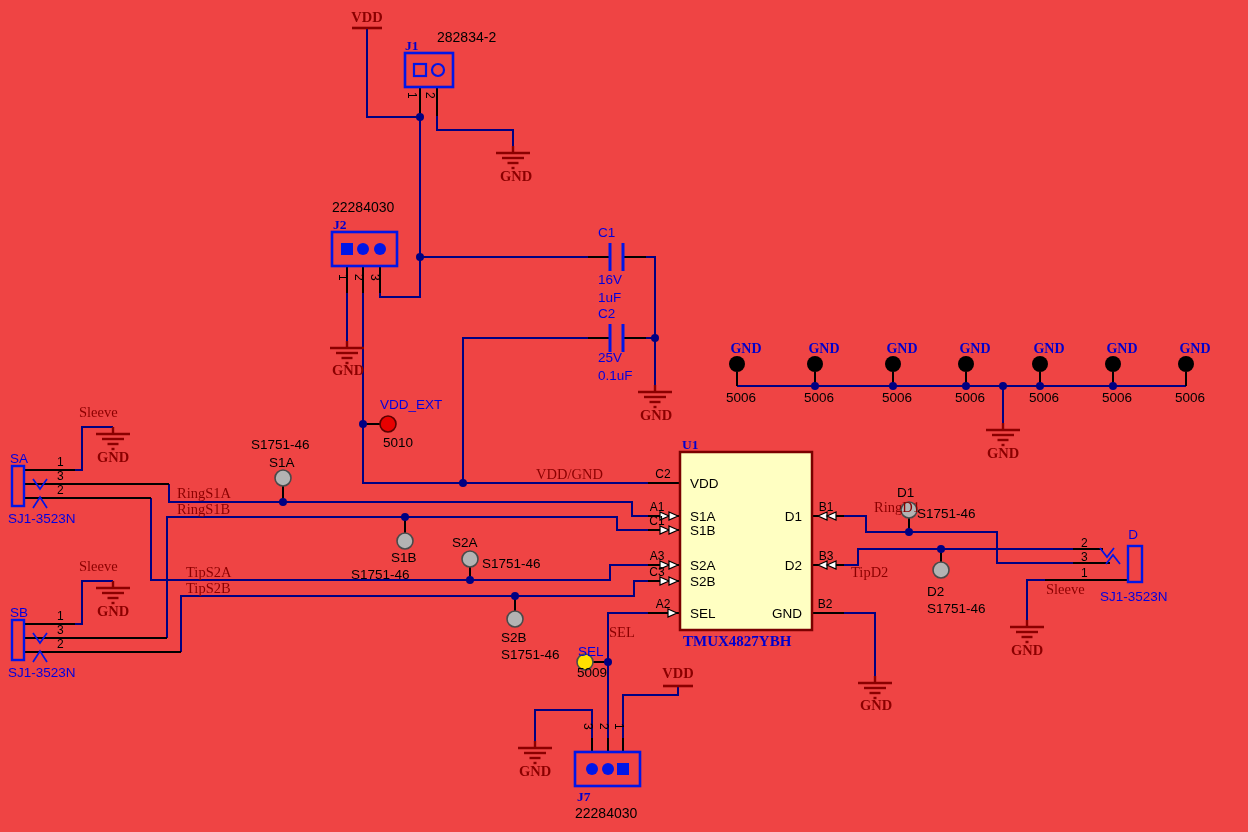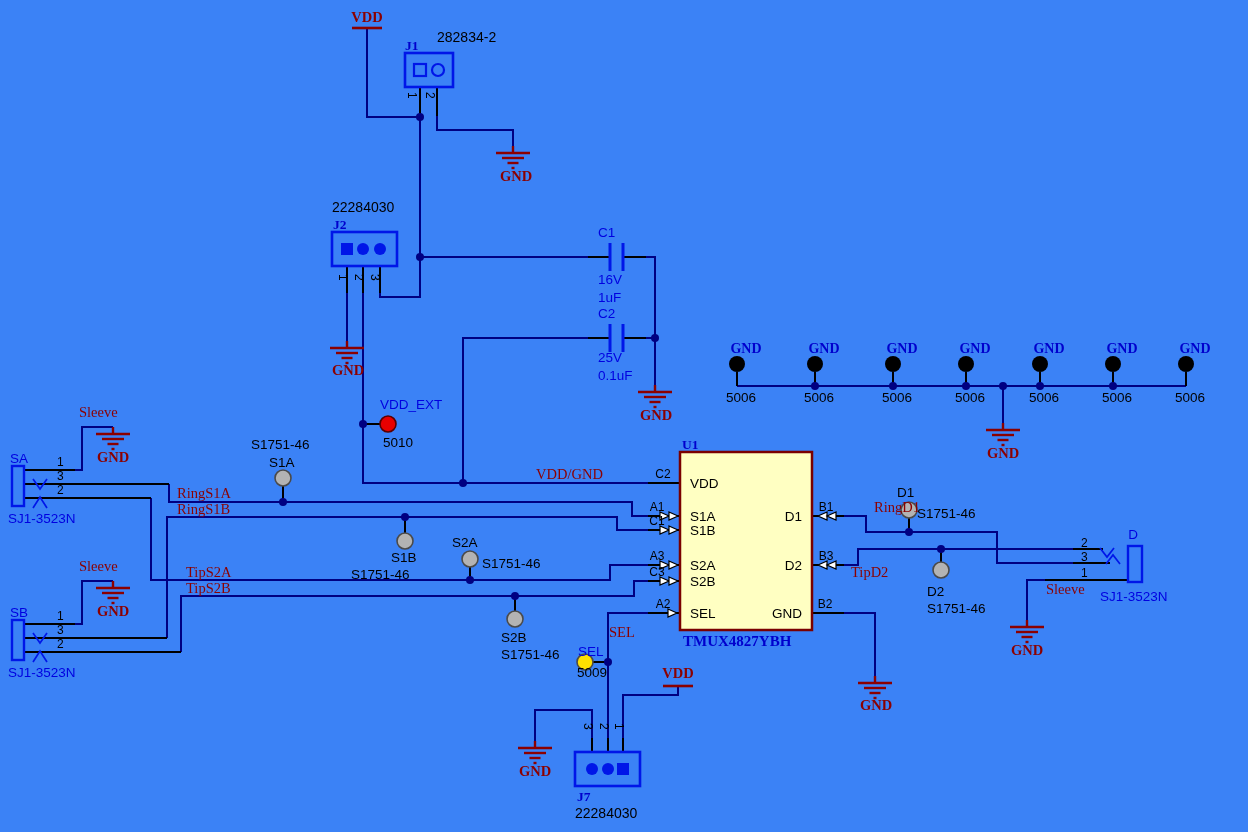--- a/index.html
+++ b/index.html
@@ -1,16 +1,16 @@
 <!DOCTYPE html>
 <html><head>
 <meta charset="utf-8">
 <style>
   html,body{margin:0;padding:0;background:#ffffff;}
-  .stage{position:relative;width:1248px;height:832px;background:#3b82f6;overflow:hidden;}
+  .stage{position:relative;width:1248px;height:832px;background:#ef4444;overflow:hidden;}
   svg{display:block;}
   text{user-select:none;}
   .tred   {fill:#8B0000;font-family:"Liberation Serif",serif;font-weight:bold;font-size:14.5px;}
   .tnet   {fill:#8B0000;font-family:"Liberation Serif",serif;font-size:14.5px;}
   .tbser  {fill:#0000CD;font-family:"Liberation Serif",serif;font-weight:bold;font-size:13.5px;}
   .trow   {fill:#0000CD;font-family:"Liberation Serif",serif;font-weight:bold;font-size:14px;}
   .tbsans {fill:#0000E0;font-family:"Liberation Sans",sans-serif;font-size:13.5px;}
   .tblk   {fill:#000000;font-family:"Liberation Sans",sans-serif;font-size:13.5px;}
   .tpart  {fill:#000000;font-family:"Liberation Sans",sans-serif;font-size:14px;}
   .tpin   {fill:#000000;font-family:"Liberation Sans",sans-serif;font-size:12px;}

